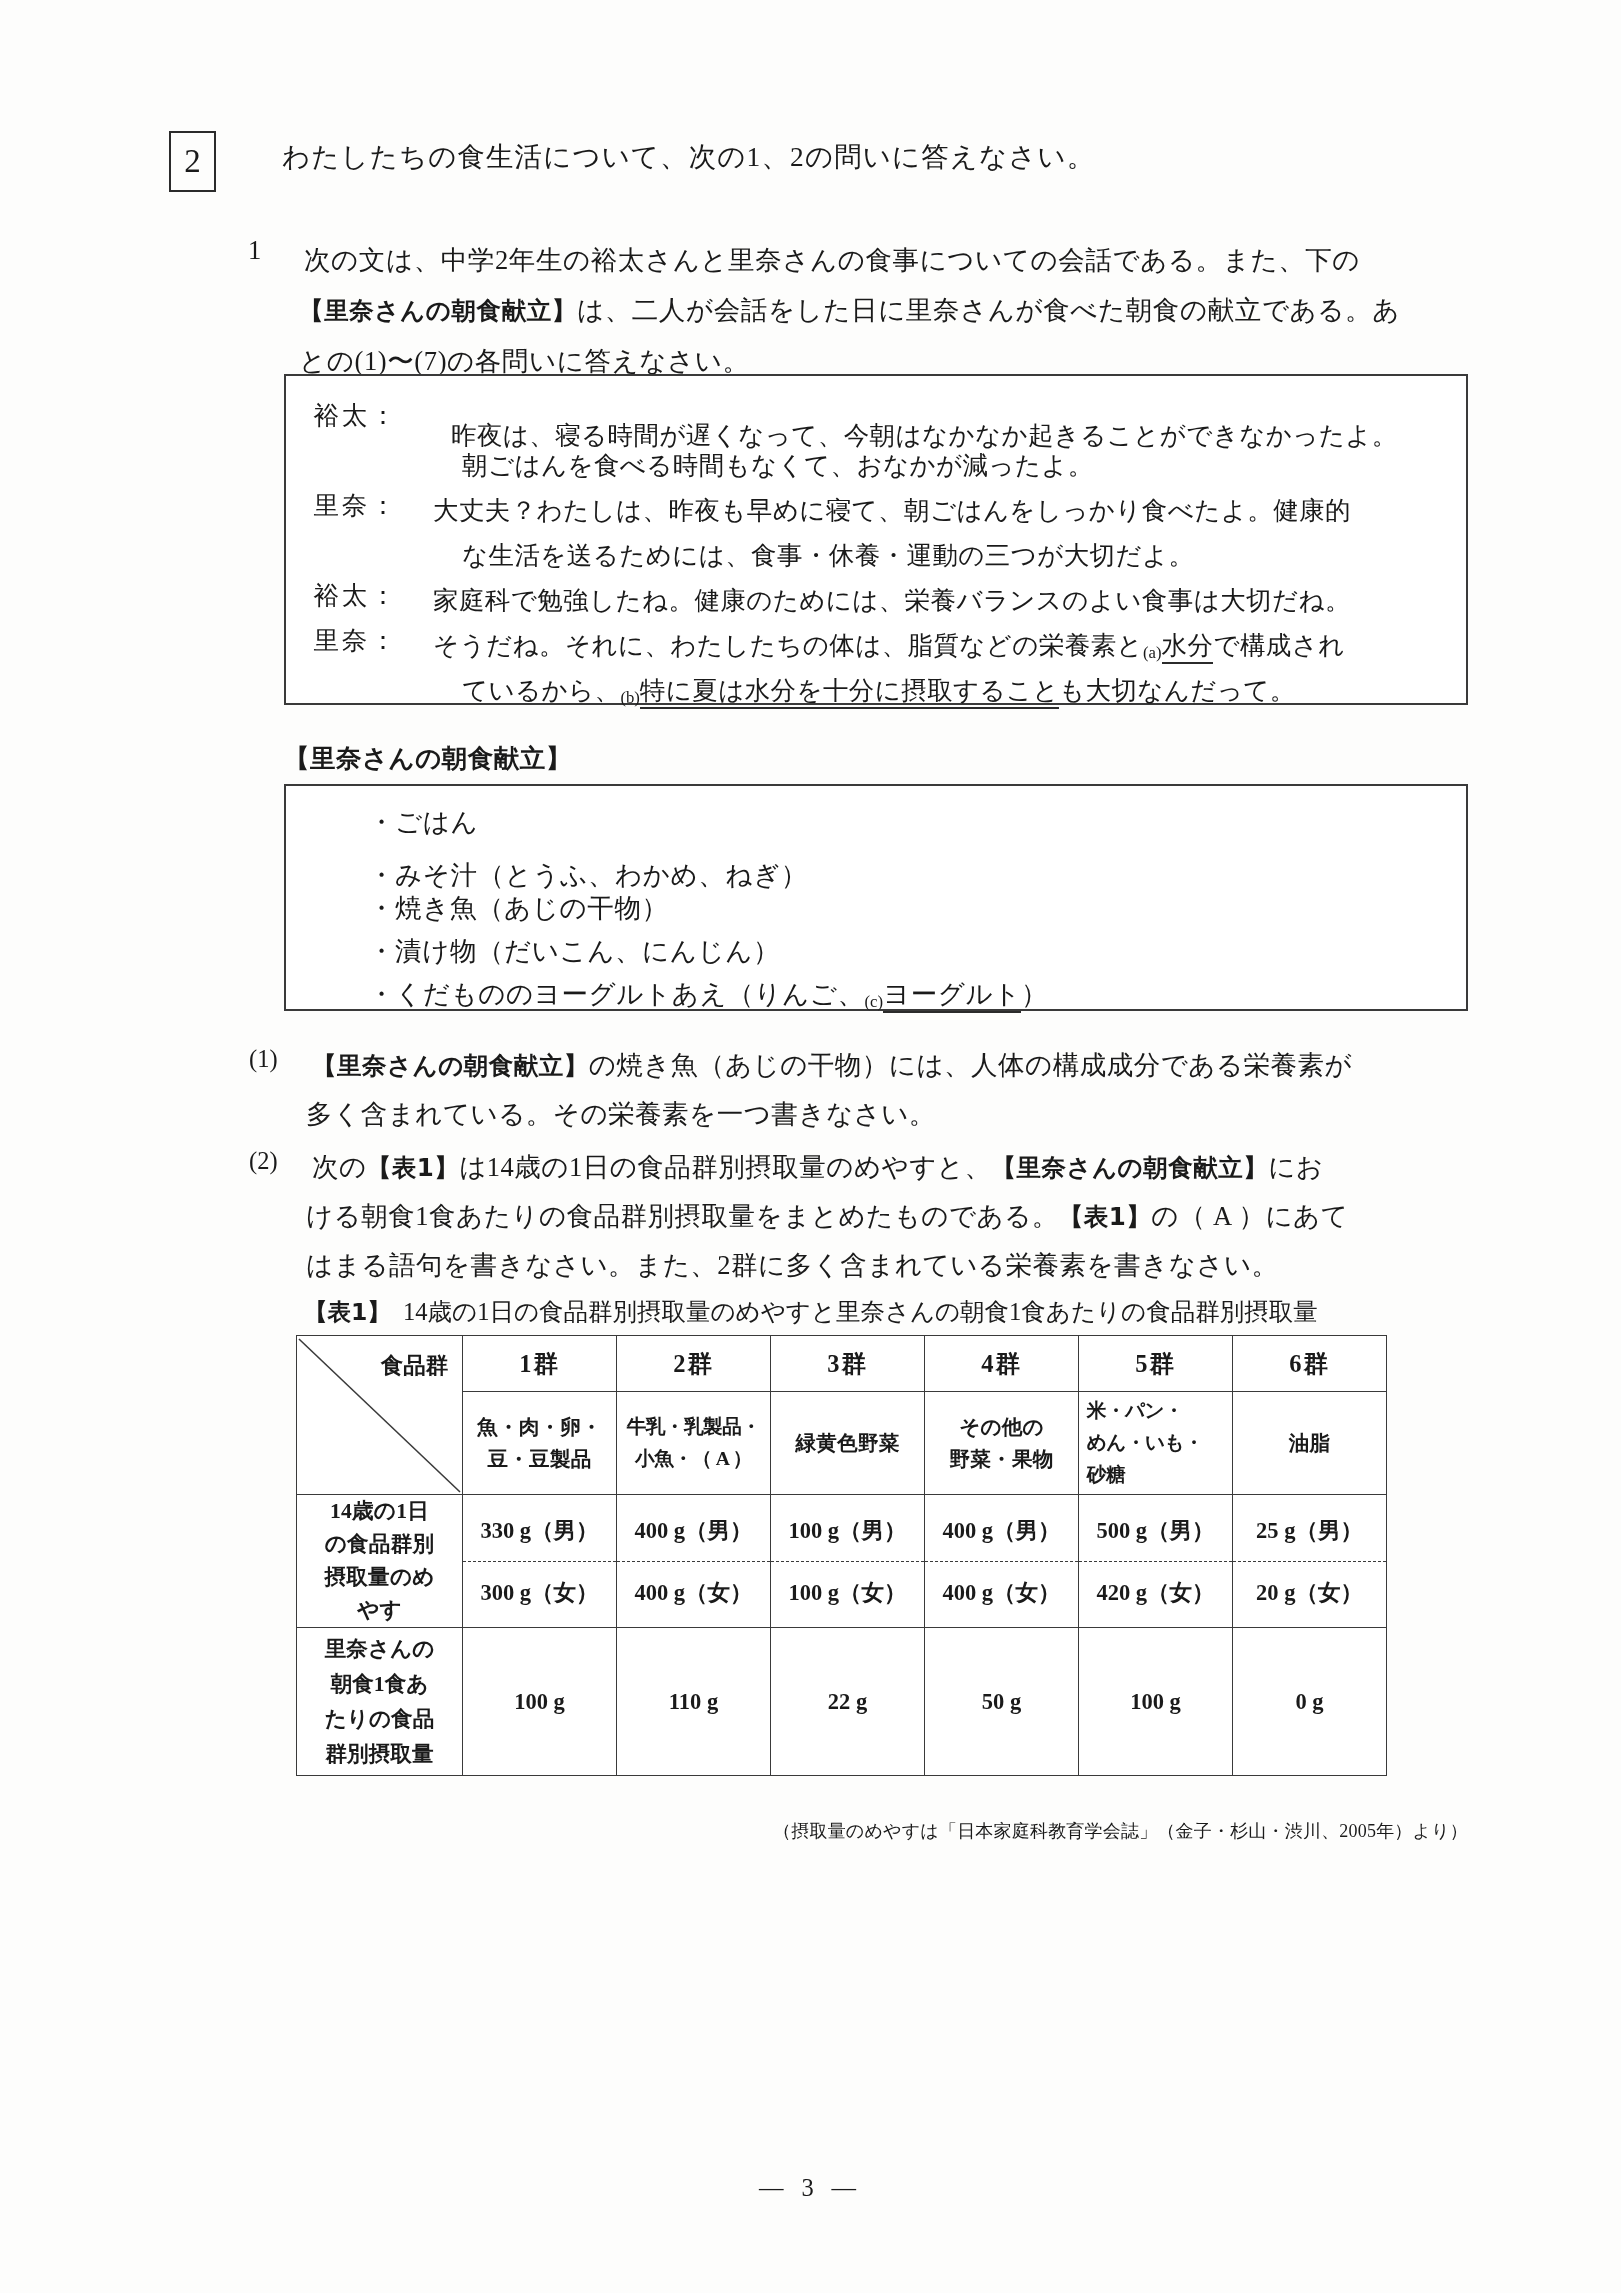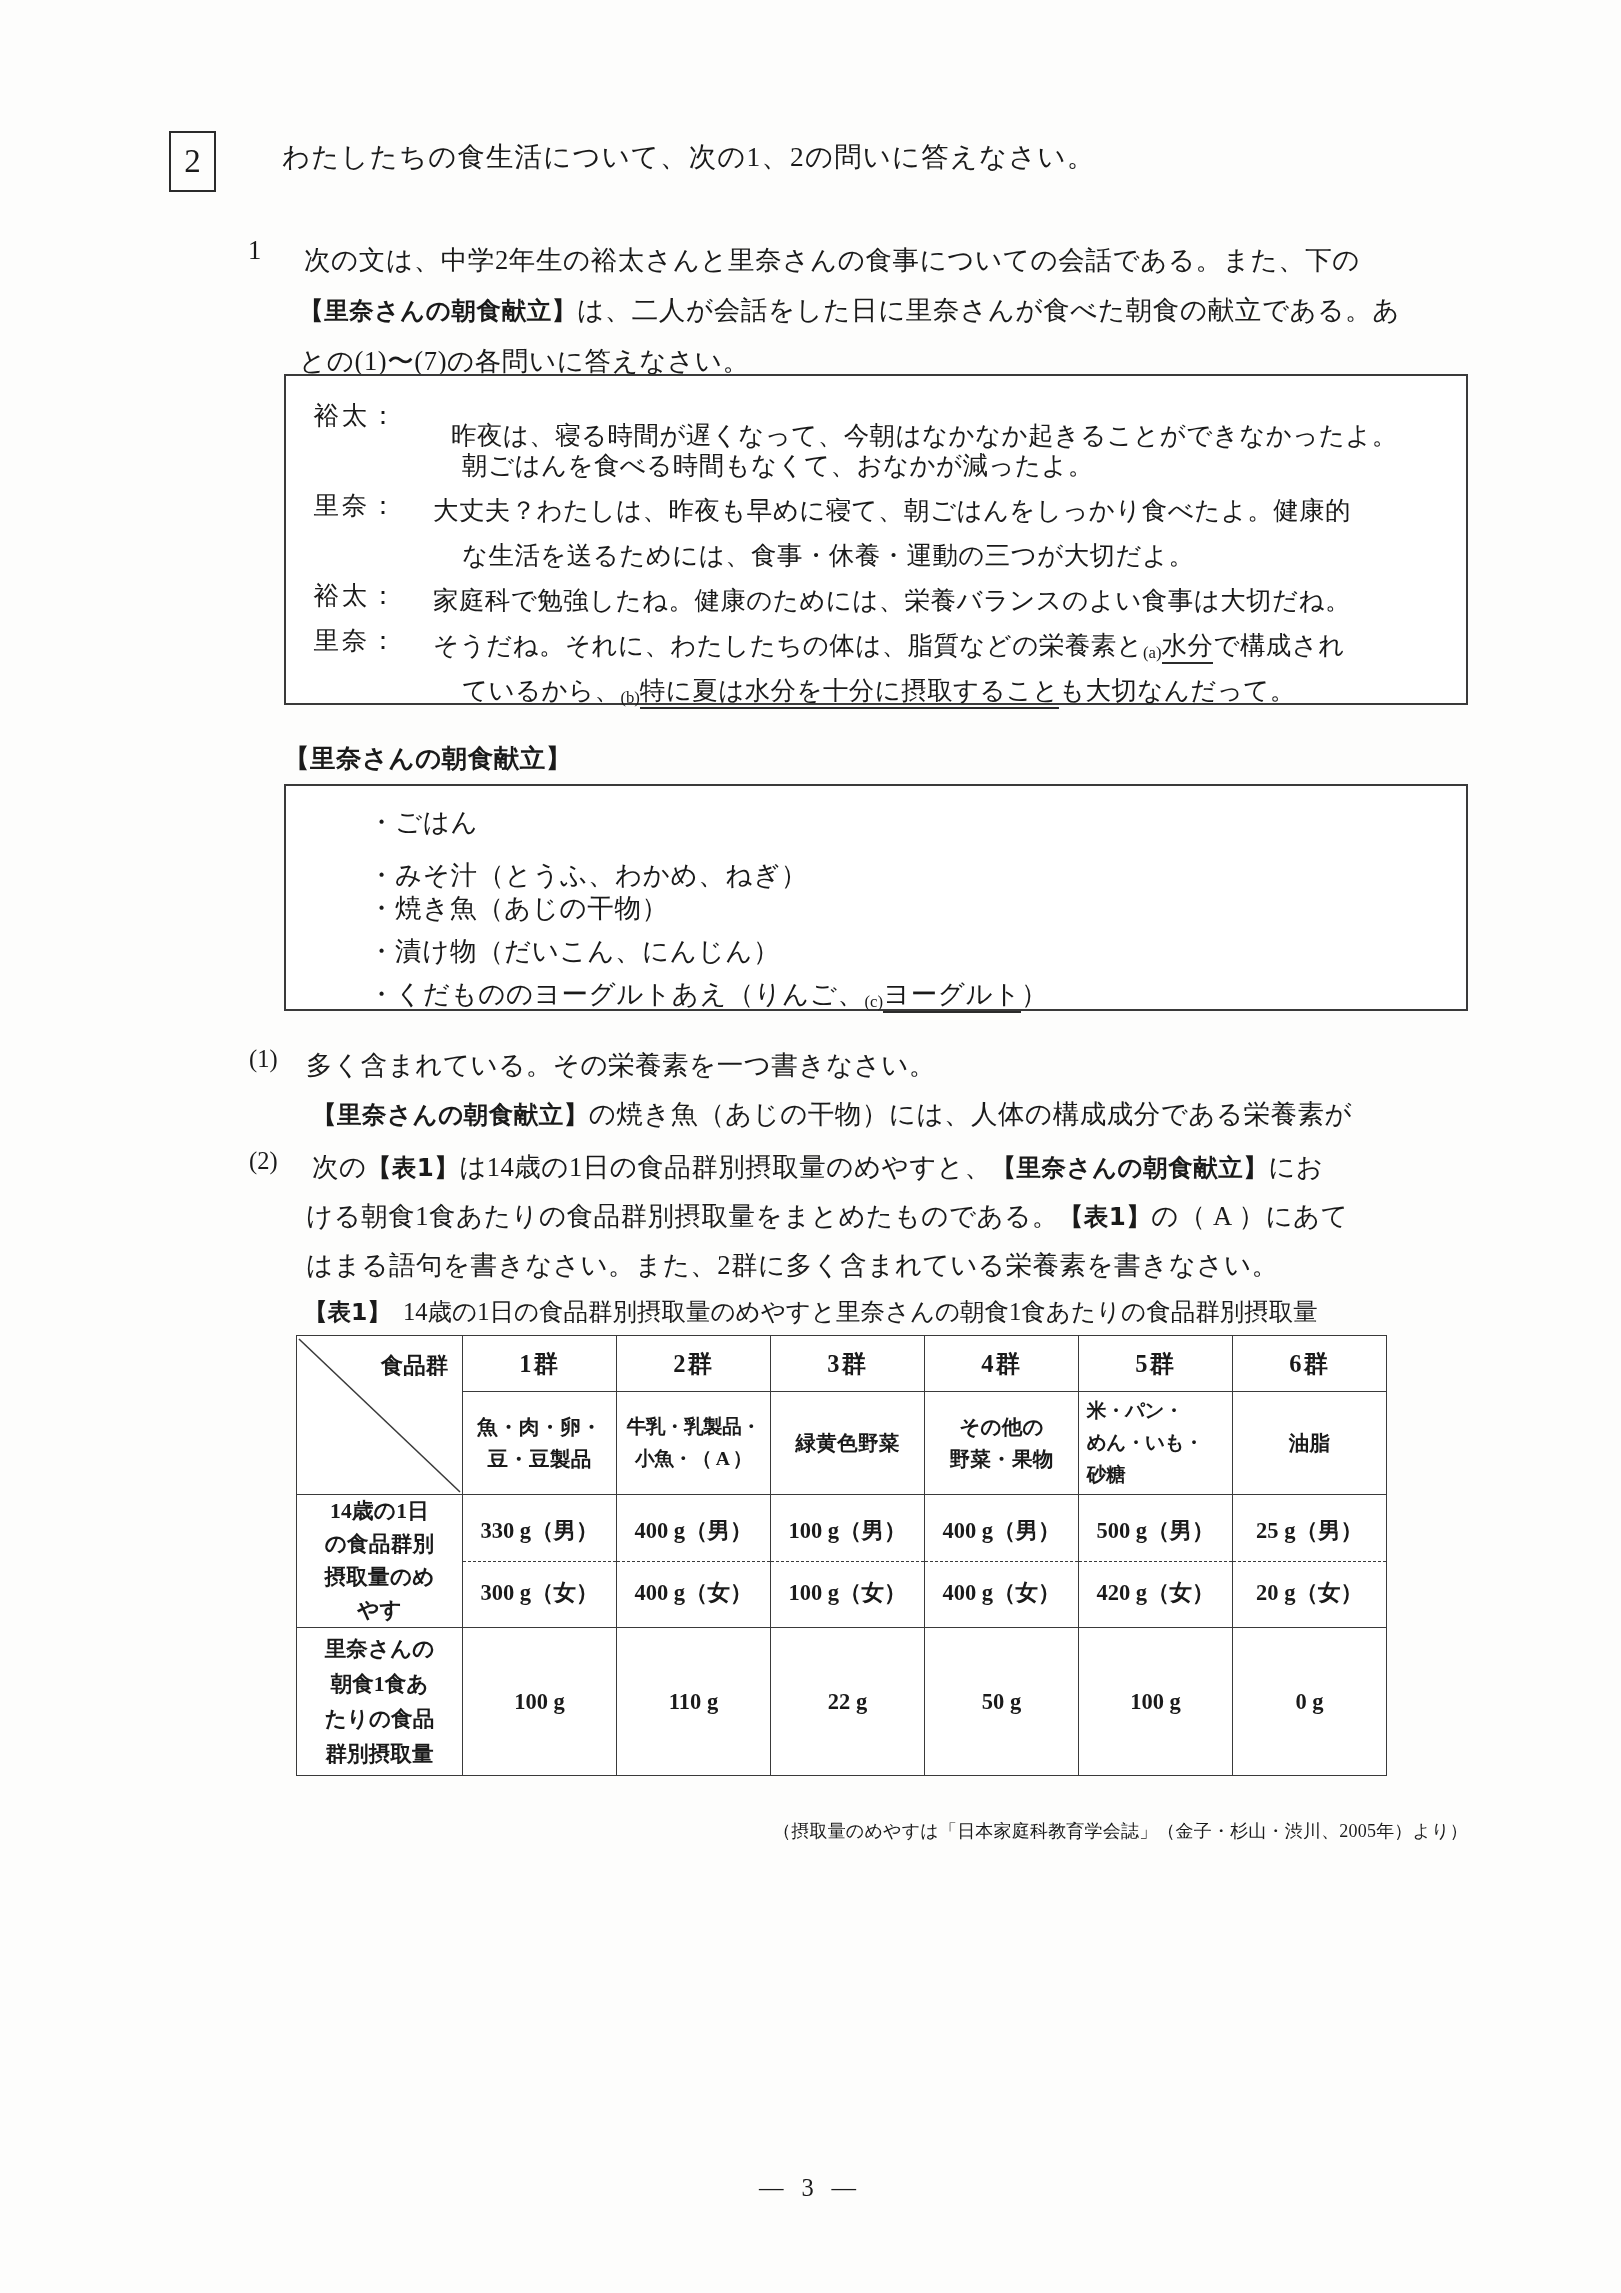--- a/index.html
+++ b/index.html
@@ -291,22 +291,22 @@
     <div class="box" id="menu-box">
       <div class="menu-item" style="top:17.6px;">・ごはん</div>
       <div class="menu-item" style="top:71px;">・みそ汁（とうふ、わかめ、ねぎ）</div>
       <div class="menu-item" style="top:104px;">・焼き魚（あじの干物）</div>
       <div class="menu-item" style="top:147px;font-family:Liberation Serif, serif;">・漬け物（だいこん、にんじん）</div>
       <div class="menu-item" style="top:190px;text-align:center;"><span>・くだもののヨーグルトあえ（りんご、</span><span class="sub-mark">(c)</span><span class="uline">ヨーグルト</span><span>）</span></div>
     </div>
 
     <div class="subq-num" style="left:249px; top:1045px;">(1)</div>
     <div class="subq-body" style="left:312px; top:1041px;">
+      <div><span class="bold">【里奈さんの朝食献立】</span><span>の焼き魚（あじの干物）には、人体の構成成分である栄養素が</span></div>
       <div style="margin-left:-5.9px;"><span>多く含まれている。その栄養素を一つ書きなさい。</span></div>
-      <div><span class="bold">【里奈さんの朝食献立】</span><span>の焼き魚（あじの干物）には、人体の構成成分である栄養素が</span></div>
     </div>
 
     <div class="subq-num" style="left:249px; top:1147px;">(2)</div>
     <div class="subq-body" style="left:312px; top:1143px;">
       <div><span>次の</span><span class="bold">【表1】</span><span>は14歳の1日の食品群別摂取量のめやすと、</span><span class="bold">【里奈さんの朝食献立】</span><span>にお</span></div>
       <div style="margin-left:-5.9px;"><span>ける朝食1食あたりの食品群別摂取量をまとめたものである。</span><span class="bold">【表1】</span><span>の（ A ）にあて</span></div>
       <div style="margin-left:-5.9px;"><span>はまる語句を書きなさい。また、2群に多く含まれている栄養素を書きなさい。</span></div>
     </div>
 
     <div class="table-caption"><span class="tb">【表1】</span>&nbsp;&nbsp;<span>14歳の1日の食品群別摂取量のめやすと里奈さんの朝食1食あたりの食品群別摂取量</span></div>

